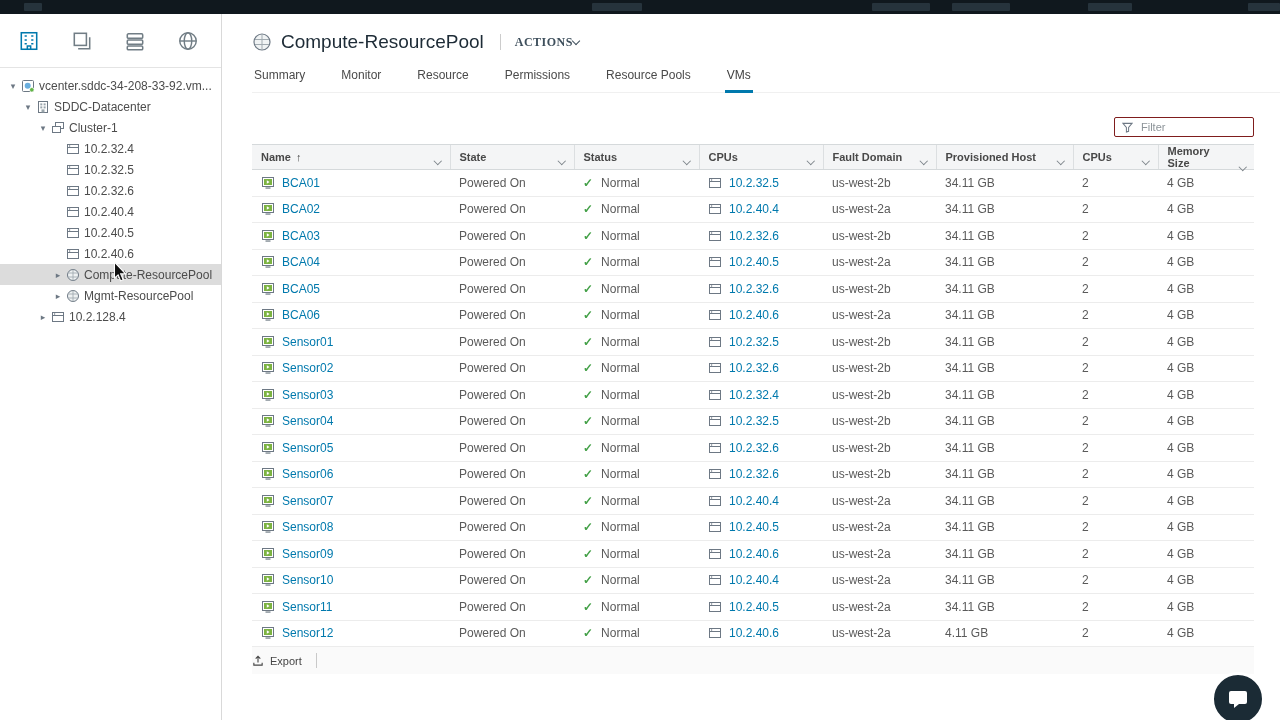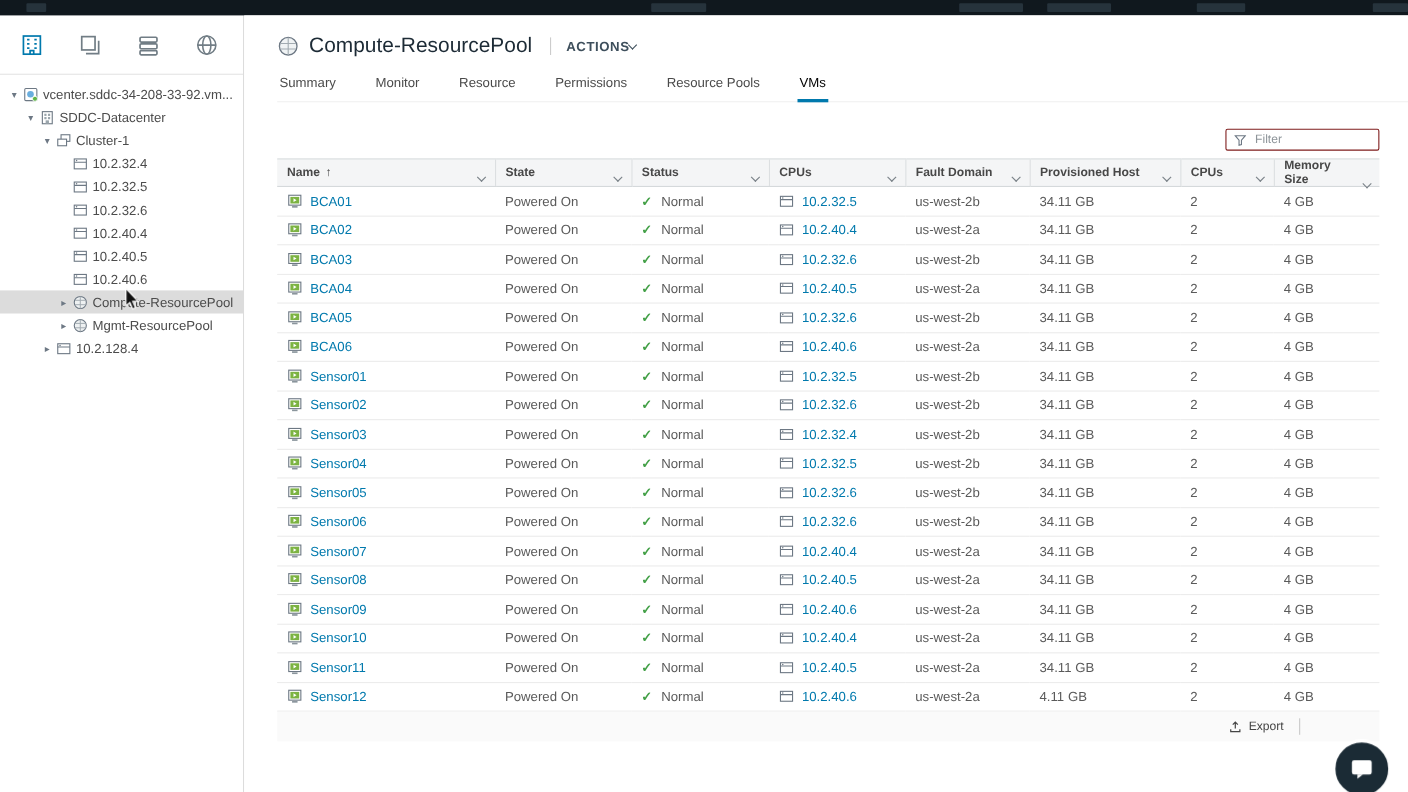--- a/index.html
+++ b/index.html
@@ -32,30 +32,30 @@
   .ticon { display:inline-flex; width:16px; min-width:16px; height:15px; margin-right:3px; align-items:center; justify-content:center; }
   .ticon svg { width:14px; height:14px; }
   .tree-label { overflow:hidden; text-overflow:ellipsis; }
 
   
   .title-row { display:flex; align-items:center; margin-top:16px; height:24px; }
   .rp-title-icon { width:20px; height:20px; margin-right:9px; }
   .rp-title-icon svg { width:20px; height:20px; display:block; }
   h1 { font-size:19px; font-weight:400; color:#1d2b36; margin:0; }
   .title-sep { width:1px; height:16px; background:#ccc; margin:0 14px 0 16px; }
-  .actions-btn { display:flex; align-items:center; gap:0; background:none; border:none; font-family:Liberation Sans, sans-serif;
+  .actions-btn { display:flex; align-items:center; gap:0; background:none; border:none; font-family:Liberation Serif, serif;
     font-size:12px; font-weight:600; letter-spacing:.5px; color:#3e4f5c; cursor:pointer; padding:0; }
   .chev-sm { width:6px; height:6px; border-right:1.4px solid currentColor; border-bottom:1.4px solid currentColor;
     transform:rotate(45deg); margin-top:-3px; }
 
   
   .tabs { display:flex; gap:32px; margin-top:14px; border-bottom:1px solid #f0f0f0; }
   .tab { background:none; border:none; font-family:inherit; font-size:12px; color:#4a4a4a;
     padding:0 2px 10px; cursor:pointer; position:relative; }
-  .tab.active { color:#000000; }
+  .tab.active { color:#404040; }
   .tab.active::after { content:""; position:absolute; left:0; right:0; bottom:-1px; height:3px; background:#0079ad; }
 
   
   .subtabs { display:inline-flex; margin-top:20px; }
   .subtab { background:#fff; border:1px solid #b0b7bc; border-left:none; color:#0079ad; font-family:inherit;
     font-size:12px; height:22px; padding:0 16px; cursor:pointer; }
   .subtab:first-child { border-left:1px solid #b0b7bc; border-radius:3px 0 0 3px; }
   .subtab:last-child { border-radius:0 3px 3px 0; }
   .subtab.active { background:#0079ad; border-color:#0079ad; color:#fff; font-weight:bold; }
 
@@ -79,21 +79,21 @@
     transform:rotate(45deg); cursor:pointer; flex:none; }
   td { height:26.5px; border-bottom:1px solid #ececec; padding:0 9px; font-size:12px; color:#5a5a5a;
     white-space:nowrap; overflow:hidden; }
   .cicon { display:inline-block; width:14px; height:14px; vertical-align:-3px; margin-right:7px; }
   .cicon svg { width:14px; height:14px; }
   .link { color:#0079ad; text-decoration:none; cursor:pointer; }
   .check { color:#43a047; font-weight:bold; font-size:12px; margin-right:8px; }
 
   
   .grid-footer { width:1002px; height:27px; background:#fafafa; display:flex; align-items:center;
-    justify-content:flex-end; padding-right:72px; }
+    padding-right:72px; }
   .export-btn { display:flex; align-items:center; gap:6px; background:none; border:none; font-family:inherit;
     font-size:11px; color:#454545; cursor:pointer; padding:0; }
   .footer-sep { width:1px; height:15px; background:#c9c9c9; margin-left:14px; }
 
   
   .chat-bubble { position:fixed; right:15px; bottom:-6px; width:54px; height:54px; border-radius:50%;
     background:#1b2b35; border:3px solid #fff; display:flex; align-items:center; justify-content:center;
     cursor:pointer; z-index:10; }
 
   

